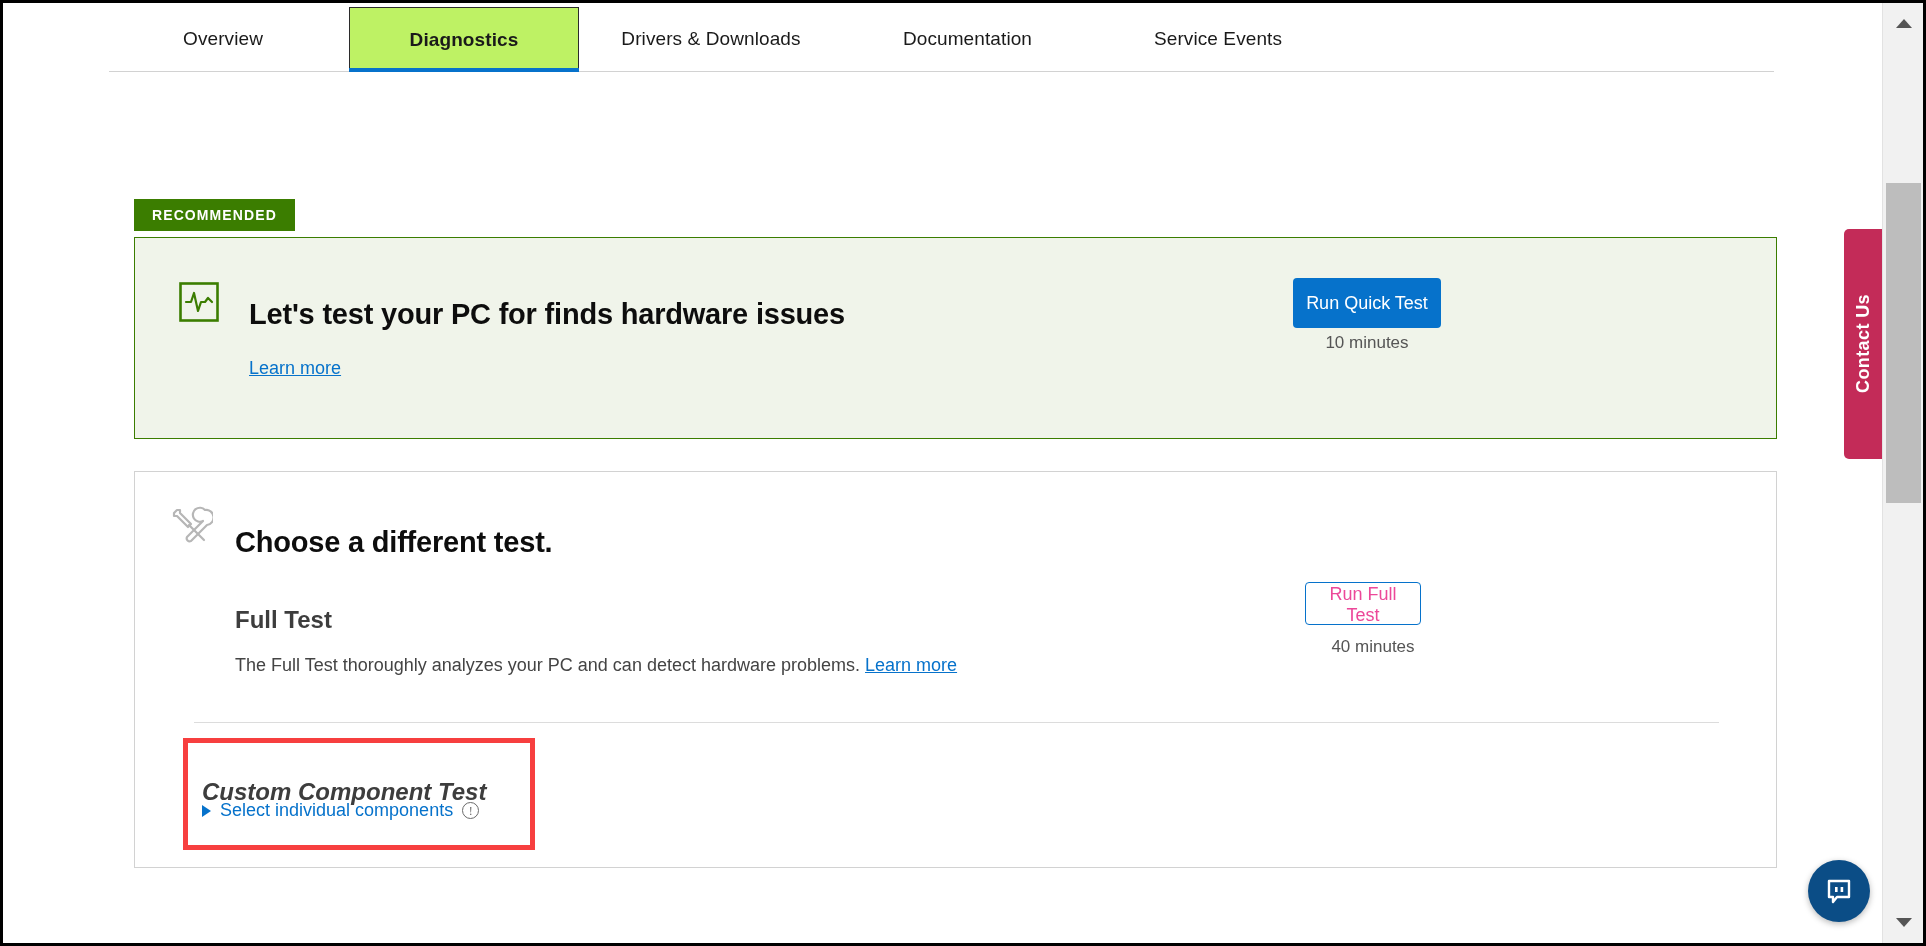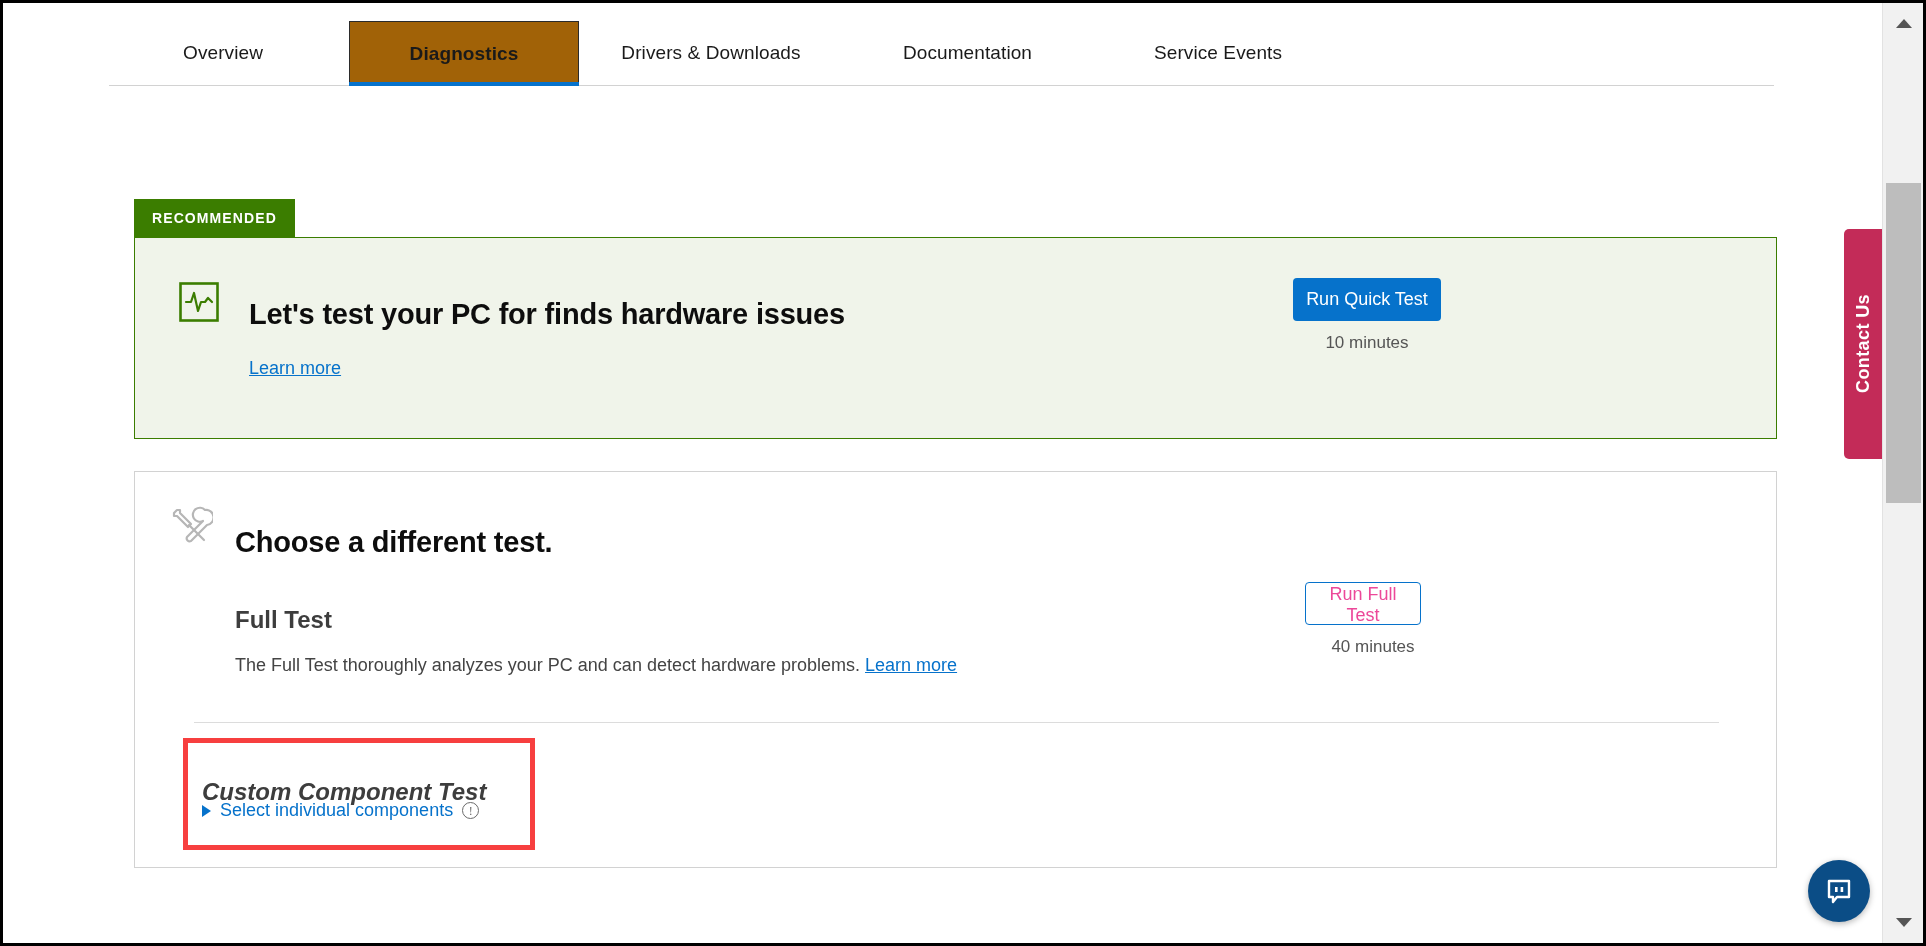--- a/index.html
+++ b/index.html
@@ -25,21 +25,21 @@
     position: absolute;
     left: 0; top: 0;
     width: 1879px; height: 940px;
     background: #ffffff;
     overflow: hidden;
   }
 
   
   #tabbar {
     position: absolute;
-    left: 106px; top: 18px;
+    left: 106px; top: 4px;
     width: 1665px; height: 65px;
     border-bottom: 1px solid #d2d2d2;
     display: flex;
     align-items: stretch;
   }
   .tab {
     flex: 0 0 auto;
     display: flex;
     align-items: center;
     justify-content: center;
@@ -48,41 +48,41 @@
     letter-spacing: .1px;
     cursor: pointer;
     background: transparent;
     position: relative;
     height: 64px;
   }
   .tab.active {
     font-weight: bold;
     border: 1px solid #2b2b2b;
     border-bottom: none;
-    background: #a16207;
+    background: #bef264;
   }
   .tab.active::after {
     content: "";
     position: absolute;
     left: -1px; right: -1px; bottom: -1px;
     height: 4px;
     background: #0672cb;
   }
   .tab-0 { width: 228px; margin-left: 0px; }
   .tab-1 { width: 230px; margin-left: 12px; }
   .tab-2 { width: 238px; margin-left: 13px; }
   .tab-3 { width: 235px; margin-left: 20px; }
   .tab-4 { width: 226px; margin-left: 20px; }
   .tab-5 { width: 250px; margin-left: 22px; }
 
   
   #rec-ribbon {
     position: absolute;
     left: 131px; top: 196px;
-    height: 38px;
+    height: 32px;
     padding: 0 18px;
     background: #3b7d00;
     color: #ffffff;
     font-size: 14px;
     font-weight: bold;
     letter-spacing: 1.1px;
     display: flex;
     align-items: center;
   }
 
@@ -117,21 +117,21 @@
     position: absolute;
     left: 114px; top: 120px;
     font-size: 18px;
     color: #0672cb;
     text-decoration: underline;
     cursor: pointer;
   }
   #quick-btn {
     position: absolute;
     left: 1158px; top: 40px;
-    width: 148px; height: 43px;
+    width: 148px; height: 50px;
     background: #0672cb;
     color: #ffffff;
     border: none;
     border-radius: 4px;
     font-size: 18px;
     font-family: "Liberation Sans", sans-serif;
     cursor: pointer;
   }
   #quick-mins {
     position: absolute;

